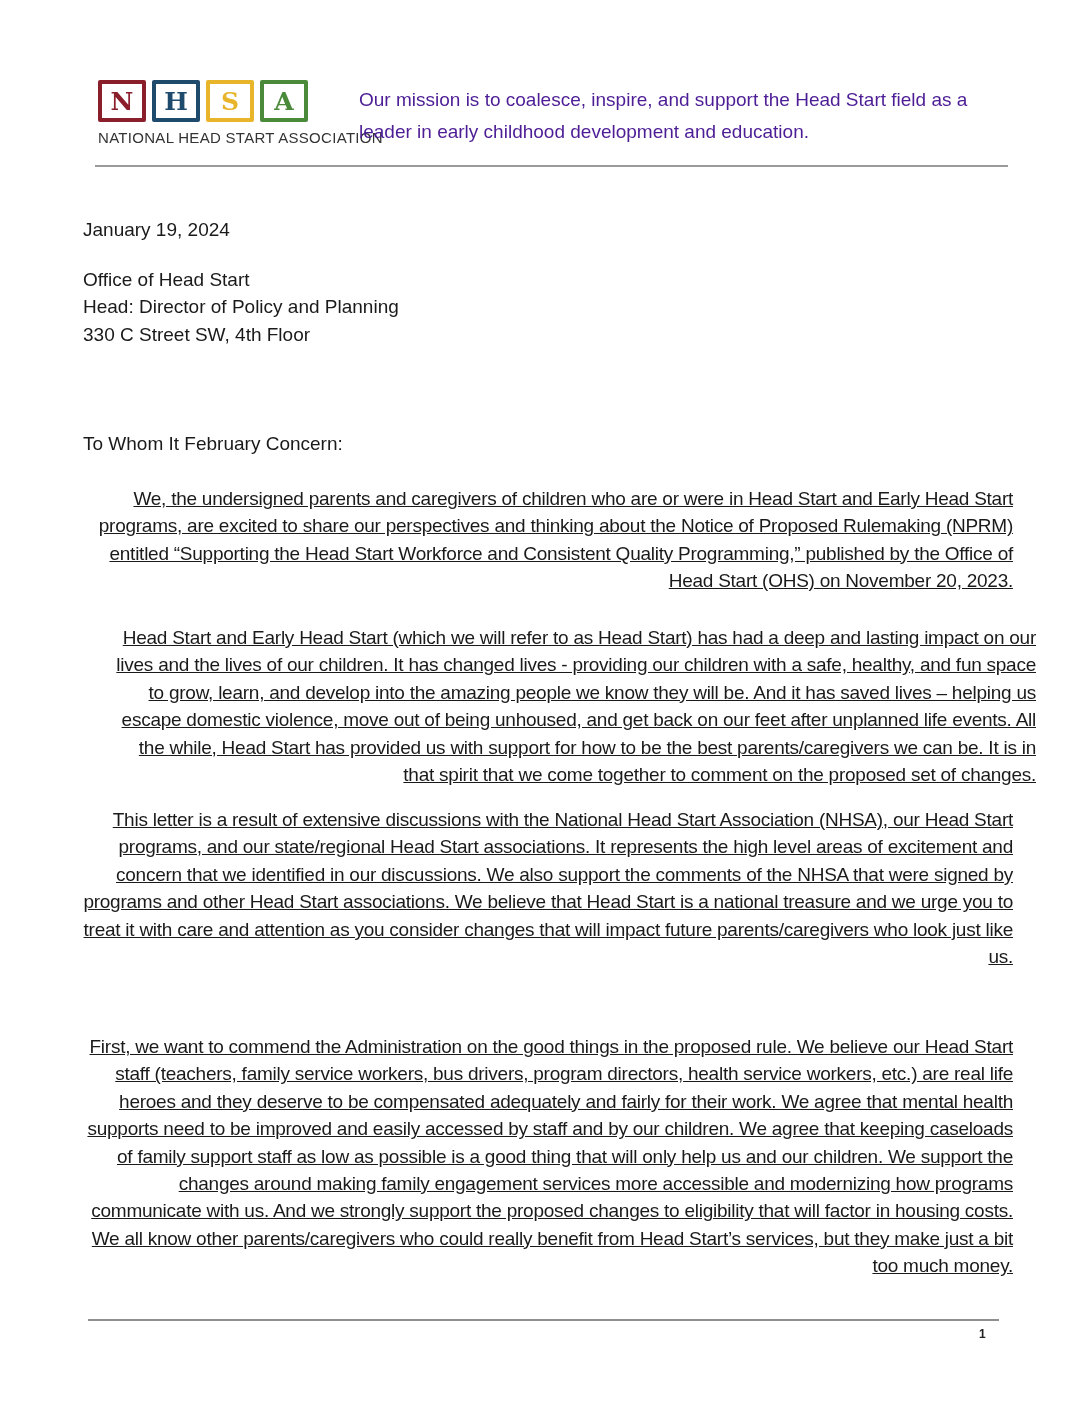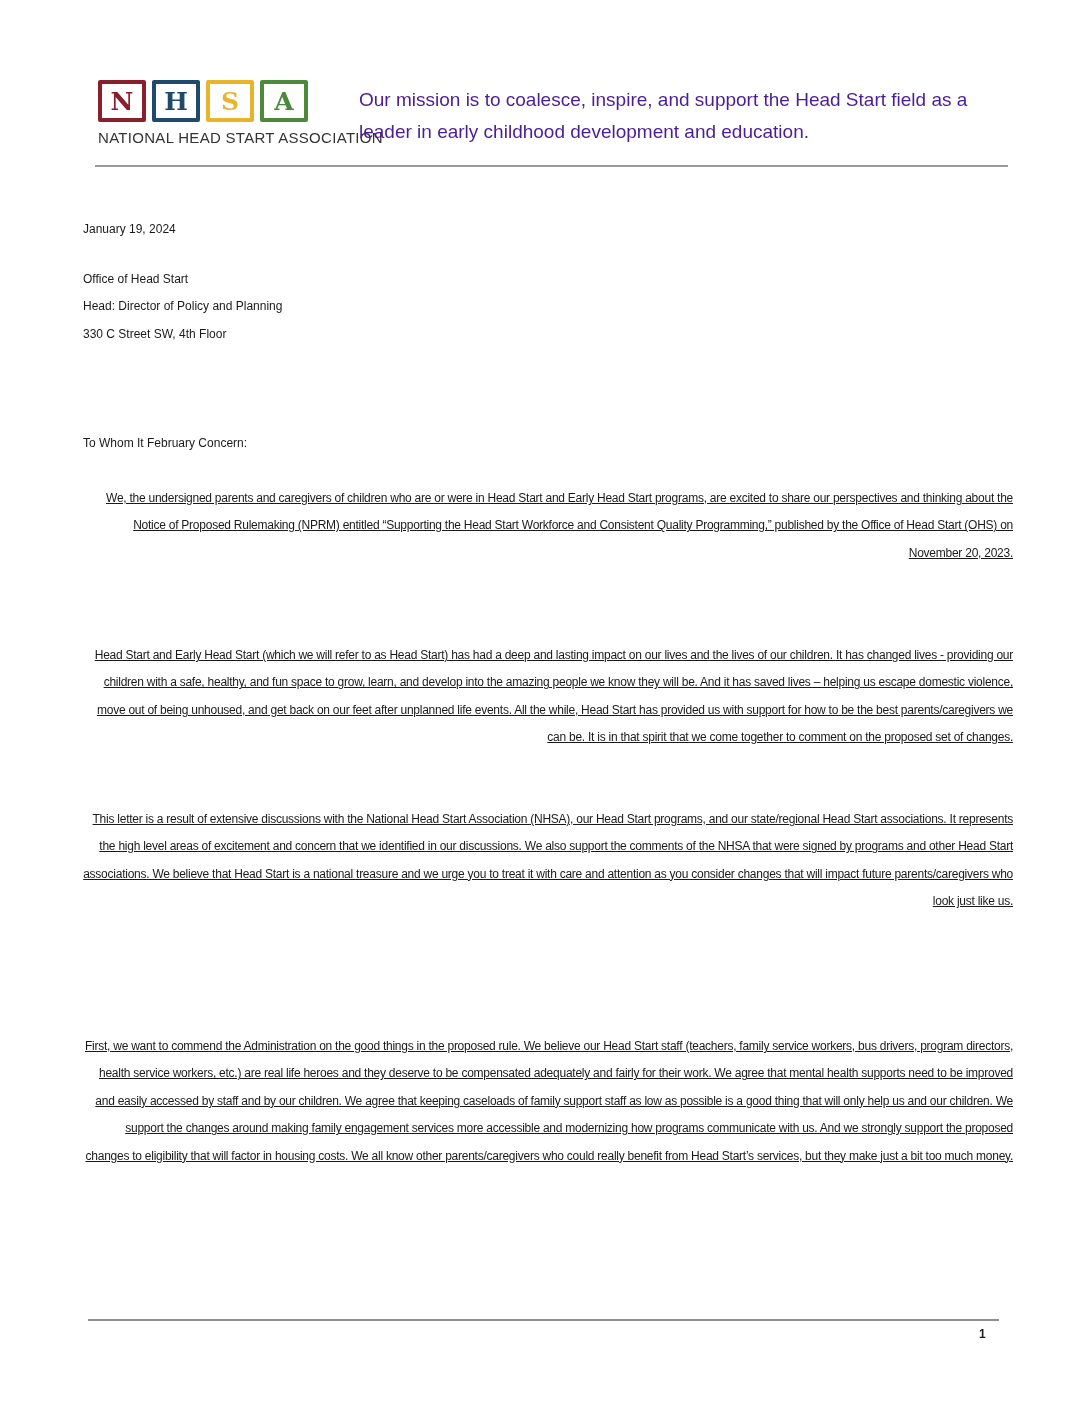--- a/index.html
+++ b/index.html
@@ -9,27 +9,27 @@
   .logo-boxes { display: flex; gap: 6px; }
   .logo-box { width: 40px; height: 34px; border: 4px solid; border-radius: 2px;
               display: flex; align-items: center; justify-content: center;
               font-family: "DejaVu Serif", "Liberation Serif", serif; font-weight: bold; font-size: 25px; line-height: 1; }
   .logo-caption { margin-top: 7px; font-size: 15px; letter-spacing: 0.3px; color: #333; white-space: nowrap; }
   .mission { position: absolute; left: 359px; top: 84px; width: 660px;
              font-size: 19px; line-height: 32px; color: #4c1d95; }
   .rule-top { position: absolute; left: 95px; top: 165px; width: 913px; height: 2px; background: #9a9a9a; }
   .rule-bottom { position: absolute; left: 88px; top: 1319px; width: 911px; height: 2px; background: #8f8f8f; }
   .page-num { position: absolute; left: 979px; top: 1327px; font-size: 12px; font-weight: bold; color: #222; }
-  .text { position: absolute; left: 83px; width: 930px; font-size: 12px; line-height: 27.4px; color: #1a1a1a; }
+  .text { position: absolute; left: 83px; width: 930px; font-size: 19px; line-height: 27.4px; color: #1a1a1a; }
   .date { top: 216px; }
   .address { top: 266px; }
   .address div { height: 27.4px; }
   .salutation { top: 430px; }
   .p1 { top: 485px; }
-  .p2 { top: 642px; }
+  .p2 { top: 624px; margin-left: 23px; }
   .p3 { top: 806px; }
   .p4 { top: 1033px; }
   .para { text-align: right; letter-spacing: -0.25px; text-decoration: underline; }
 </style>
 </head>
 <body>
 
 <div class="logo">
   <div class="logo-boxes">
     <div class="logo-box" style="border-color: rgb(139, 30, 43); color: rgb(139, 30, 43);">

